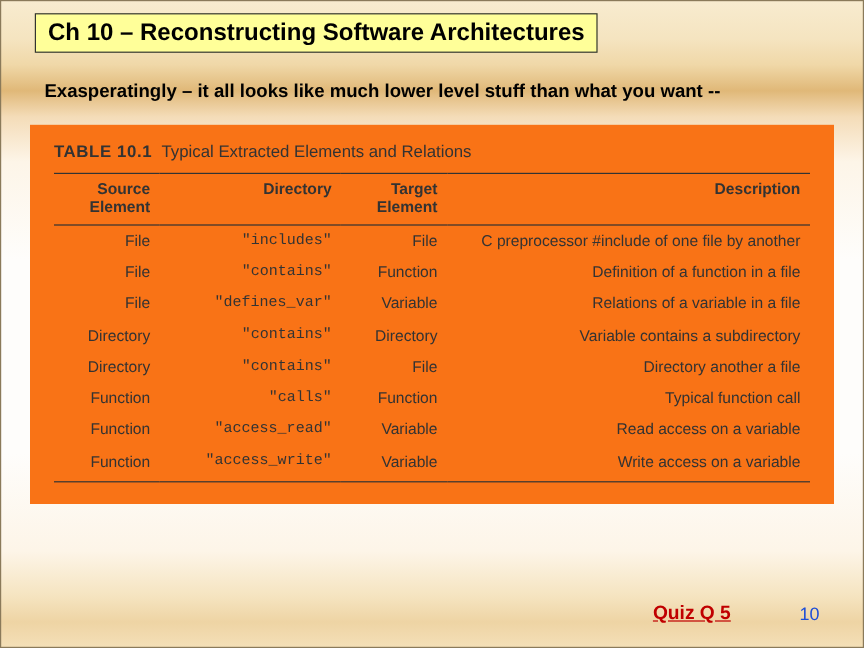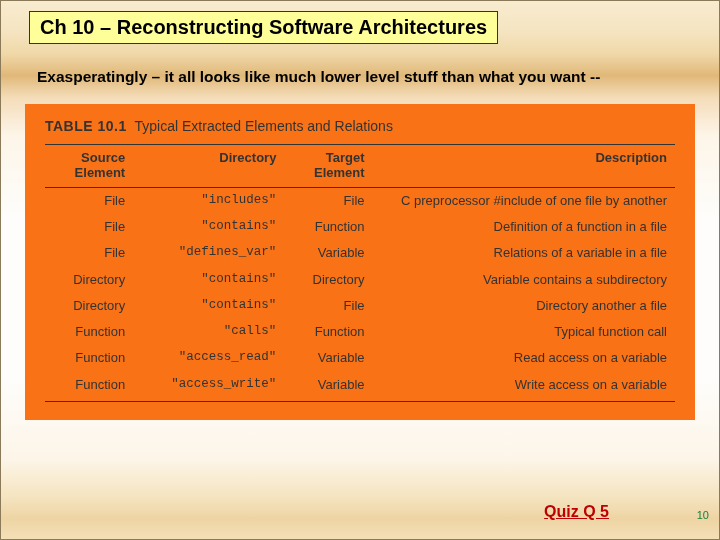--- a/index.html
+++ b/index.html
@@ -80,24 +80,24 @@
     position: absolute;
     right: 110px;
     bottom: 18px;
     color: #c00000;
     font-weight: bold;
     font-size: 16px;
     text-decoration: underline;
   }
   .pagenum {
     position: absolute;
-    right: 10px;
+    right: 36px;
     bottom: 18px;
-    font-size: 11px;
-    color: #15803d;
+    font-size: 15px;
+    color: #1d4ed8;
   }
 </style>
 </head>
 <body>
 
 
 
 <div class="title-box">Ch 10 – Reconstructing Software Architectures</div>
 
 <div class="subtitle">Exasperatingly – it all looks like much lower level stuff than what you want --</div>

